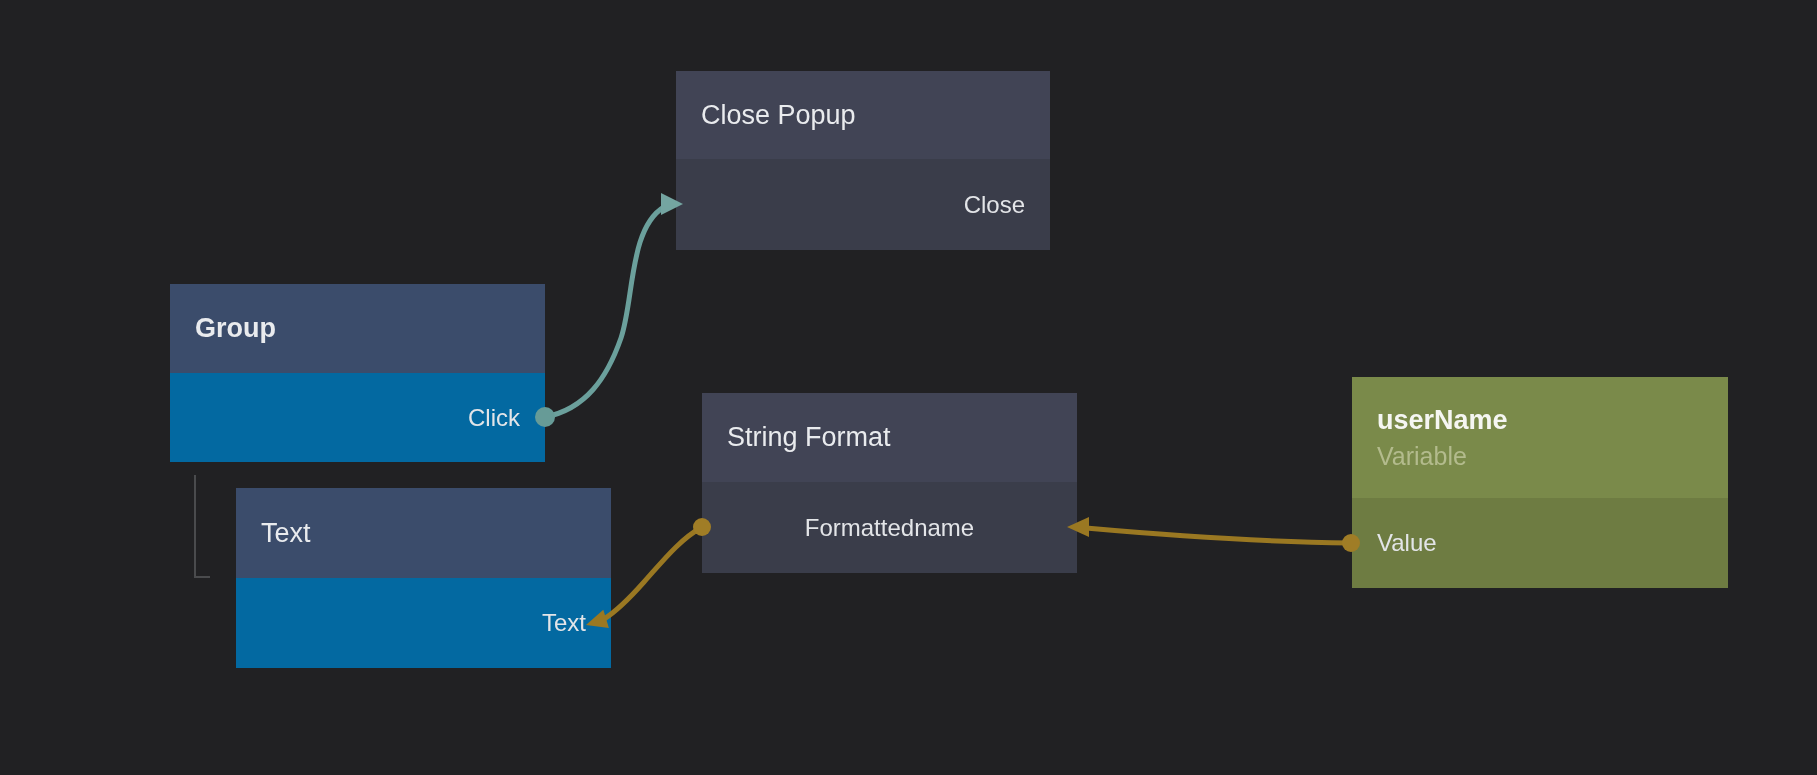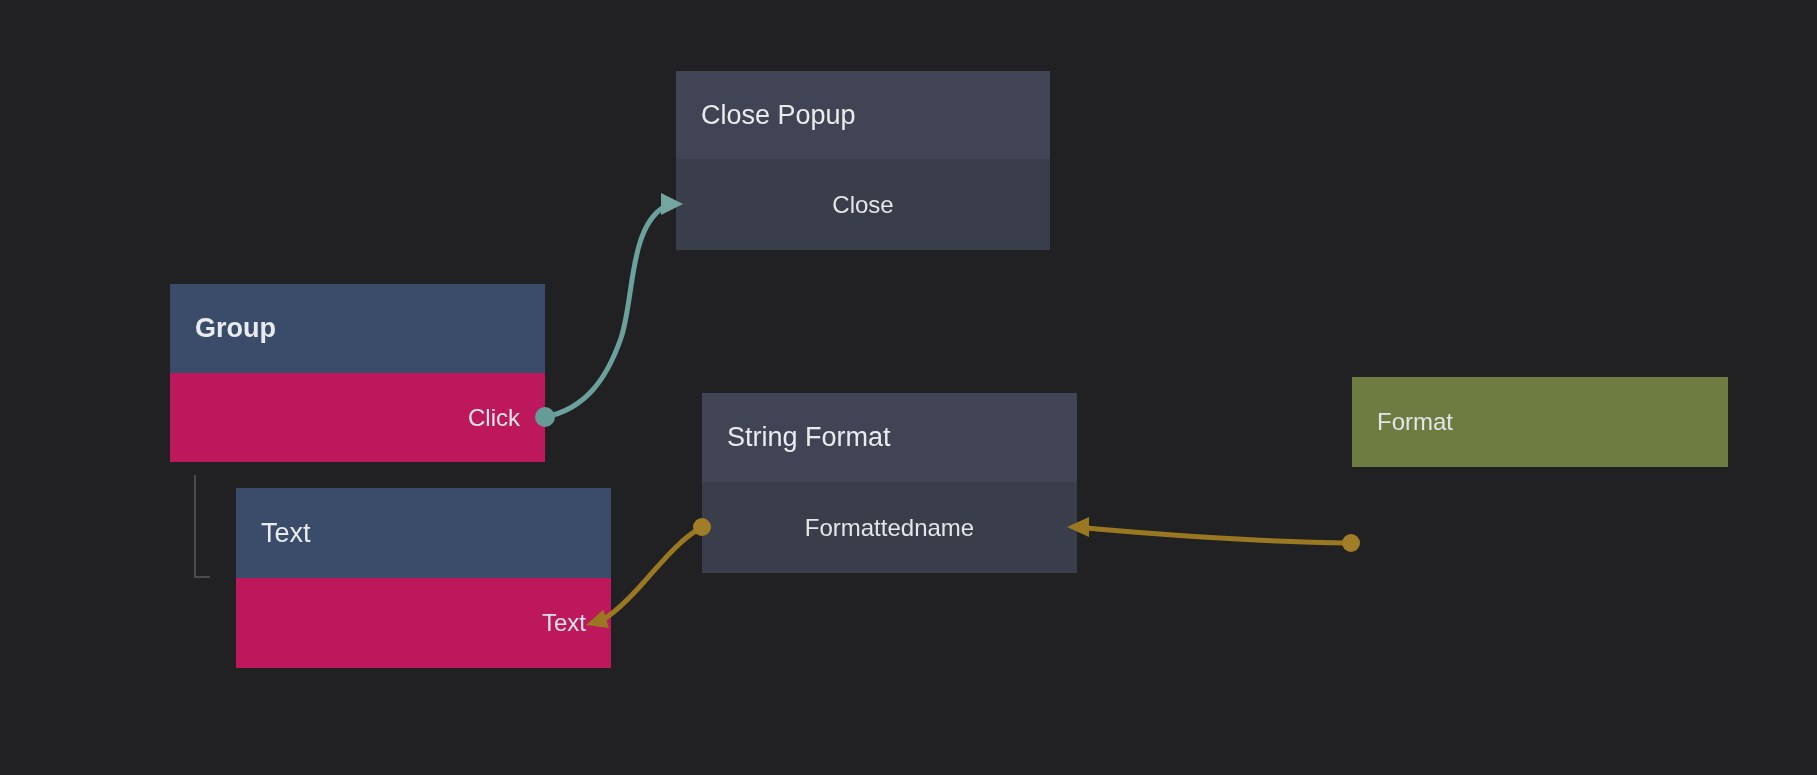--- a/index.html
+++ b/index.html
@@ -21,29 +21,29 @@
     padding:0 25px;box-sizing:border-box;
   }
   .title{font-size:27px;color:#e9ebee;white-space:nowrap;}
   .port-label{font-size:24px;color:#e3e5e8;white-space:nowrap;}
 
   
   .node-dark .header{background:#414455;}
   .node-dark .body{background:#3a3d4a;}
   
   .node-blue .header{background:#3b4c6b;}
-  .node-blue .body{background:#be185d;}
+  .node-blue .body{background:#0369a1;}
   
   .node-green .header{background:#7a8a4a;}
   .node-green .body{background:#6e7c42;}
 
   
   #node-close-popup{left:652px;top:71px;width:374px;}
   #node-close-popup .header{height:88px;}
-  #node-close-popup .body{height:91px;justify-content:center;}
+  #node-close-popup .body{height:91px;justify-content:flex-end;}
 
   #node-group{left:146px;top:284px;width:375px;}
   #node-group .header{height:89px;font-weight:bold;}
   #node-group .body{height:89px;justify-content:flex-end;}
 
   #node-text{left:212px;top:488px;width:375px;}
   #node-text .header{height:90px;}
   #node-text .body{height:90px;justify-content:flex-end;}
 
   #node-string-format{left:678px;top:393px;width:375px;}
@@ -98,22 +98,26 @@
     <div class="header">
       <span class="title">String Format</span>
     </div>
     <div class="body">
       <span class="port-label">Formatted</span>
       <span class="port-label">name</span>
     </div>
   </div>
 
   <div class="node node-green" id="node-username">
+    <div class="header">
+      <span class="title">userName</span>
+      <span class="subtitle">Variable</span>
+    </div>
     <div class="body">
-      <span class="port-label">Format</span>
+      <span class="port-label">Value</span>
     </div>
   </div>
 
   <svg class="wires" viewBox="0 0 1817 775" xmlns="http://www.w3.org/2000/svg">
 
     <polyline points="171,475 171,577 186,577" fill="none" stroke="#4a4b4d" stroke-width="2"></polyline>
 
     <path d="M 521,417 C 562,409 583,378 597,338 C 610,300 605,228 640,207" fill="none" stroke="#6ba09c" stroke-width="5"></path>
     <polygon points="659,204 637,193 637,215" fill="#74a5a1"></polygon>
     <circle cx="521" cy="417" r="10" fill="#679b97"></circle>

